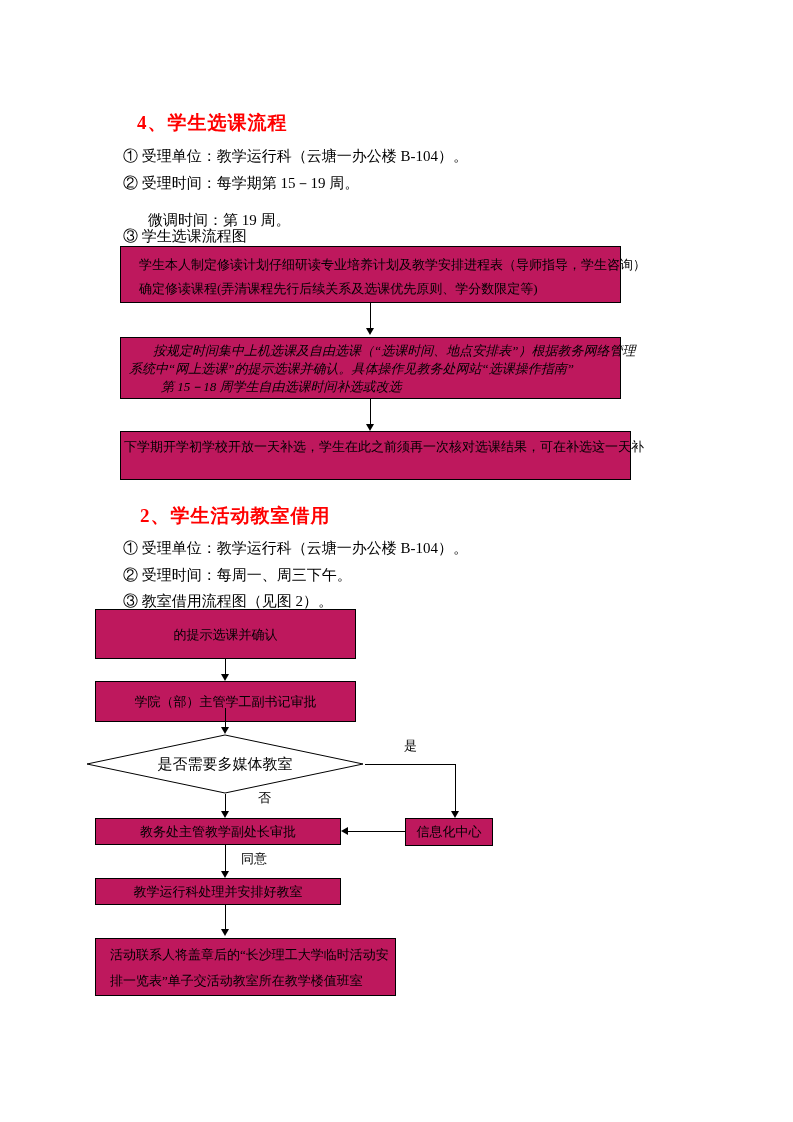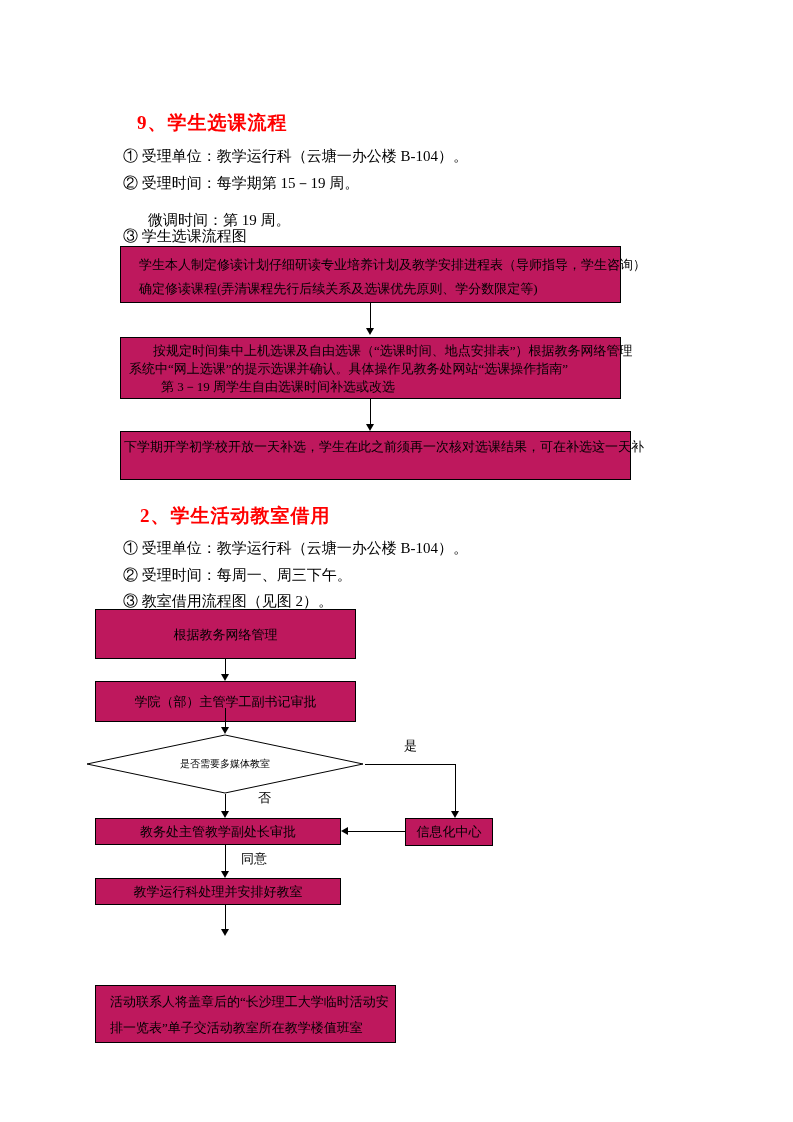--- a/index.html
+++ b/index.html
@@ -18,63 +18,63 @@
   }
   .fbox .bl{white-space:nowrap;}
   .centerbox{display:flex;flex-direction:column;align-items:center;justify-content:center;text-align:center;}
   .vline{position:absolute;width:1px;background:#000;}
   .hline{position:absolute;height:1px;background:#000;}
   .arrow-down{position:absolute;width:0;height:0;border-left:4px solid transparent;border-right:4px solid transparent;border-top:7px solid #000;}
   .arrow-left{position:absolute;width:0;height:0;border-top:4px solid transparent;border-bottom:4px solid transparent;border-right:7px solid #000;}
   .flabel{position:absolute;font-size:13px;white-space:nowrap;}
   .diamond-wrap{position:absolute;}
   .diamond-wrap svg{display:block;}
-  .diamond-text{position:absolute;left:0;top:0;right:0;bottom:0;display:flex;align-items:center;justify-content:center;font-size:10px;}
+  .diamond-text{position:absolute;left:0;top:0;right:0;bottom:0;display:flex;align-items:center;justify-content:center;font-size:15px;}
 </style>
 </head>
 <body>
 
 <div class="page">
 
-  <h1 class="sec-title" style="left:137px;top:110px;">9、学生选课流程</h1>
+  <h1 class="sec-title" style="left:137px;top:110px;">4、学生选课流程</h1>
 
   <div class="tline" style="left:123px;top:147px;">①  受理单位：教学运行科（云塘一办公楼 B-104）。</div>
   <div class="tline" style="left:123px;top:174px;">②  受理时间：每学期第 15－19 周。</div>
   <div class="tline" style="left:148px;top:211px;">微调时间：第 19 周。</div>
   <div class="tline" style="left:123px;top:227px;">③  学生选课流程图</div>
 
   <div class="fbox" style="left:120px;top:246px;width:501px;height:57px;padding:6px 0 0 18px;line-height:24px;">
     <div class="bl">学生本人制定修读计划仔细研读专业培养计划及教学安排进程表（导师指导，学生咨询）</div>
     <div class="bl">确定修读课程(弄清课程先行后续关系及选课优先原则、学分数限定等)</div>
   </div>
 
   <div class="vline" style="left:370px;top:303px;height:26px;"></div>
   <div class="arrow-down" style="left:366px;top:328px;"></div>
 
-  <div class="fbox" style="left:120px;top:337px;width:501px;height:62px;padding:4px 0 0 8px;line-height:18px;">
+  <div class="fbox" style="left:120px;top:337px;width:501px;height:62px;padding:4px 0 0 8px;line-height:18px;font-style:italic;">
     <div class="bl" style="padding-left:24px;">按规定时间集中上机选课及自由选课（“选课时间、地点安排表”）根据教务网络管理</div>
     <div class="bl">系统中“网上选课”的提示选课并确认。具体操作见教务处网站“选课操作指南”</div>
-    <div class="bl" style="padding-left:32px;">第 3－19 周学生自由选课时间补选或改选</div>
+    <div class="bl" style="padding-left:32px;">第 15－18 周学生自由选课时间补选或改选</div>
   </div>
 
   <div class="vline" style="left:370px;top:399px;height:26px;"></div>
   <div class="arrow-down" style="left:366px;top:424px;"></div>
 
   <div class="fbox" style="left:120px;top:431px;width:511px;height:49px;padding:5px 0 0 3px;line-height:19px;">
     <div class="bl">下学期开学初学校开放一天补选，学生在此之前须再一次核对选课结果，可在补选这一天补</div>
   </div>
 
   <h1 class="sec-title" style="left:140px;top:503px;">2、学生活动教室借用</h1>
 
   <div class="tline" style="left:123px;top:539px;">①  受理单位：教学运行科（云塘一办公楼 B-104）。</div>
   <div class="tline" style="left:123px;top:566px;">②  受理时间：每周一、周三下午。</div>
   <div class="tline" style="left:123px;top:592px;">③  教室借用流程图（见图 2）。</div>
 
   <div class="fbox centerbox" style="left:95px;top:609px;width:261px;height:50px;line-height:23px;">
-    <div class="bl">根据教务网络管理</div>
+    <div class="bl">的提示选课并确认</div>
   </div>
 
   <div class="vline" style="left:225px;top:659px;height:16px;"></div>
   <div class="arrow-down" style="left:221px;top:674px;"></div>
 
   <div class="fbox centerbox" style="left:95px;top:681px;width:261px;height:41px;text-align:center;">
     <div class="bl">学院（部）主管学工副书记审批</div>
   </div>
 
   <div class="vline" style="left:225px;top:708px;height:20px;"></div>
@@ -110,18 +110,18 @@
   <div class="vline" style="left:225px;top:845px;height:27px;"></div>
   <div class="arrow-down" style="left:221px;top:871px;"></div>
 
   <div class="fbox centerbox" style="left:95px;top:878px;width:246px;height:27px;">
     <div class="bl">教学运行科处理并安排好教室</div>
   </div>
 
   <div class="vline" style="left:225px;top:905px;height:25px;"></div>
   <div class="arrow-down" style="left:221px;top:929px;"></div>
 
-  <div class="fbox" style="left:95px;top:938px;width:301px;height:58px;padding:3px 0 0 14px;line-height:26px;margin-top:47px;">
+  <div class="fbox" style="left:95px;top:938px;width:301px;height:58px;padding:3px 0 0 14px;line-height:26px;">
     <div class="bl">活动联系人将盖章后的“长沙理工大学临时活动安</div>
     <div class="bl">排一览表”单子交活动教室所在教学楼值班室</div>
   </div>
 
 </div>
 
 </body></html>

